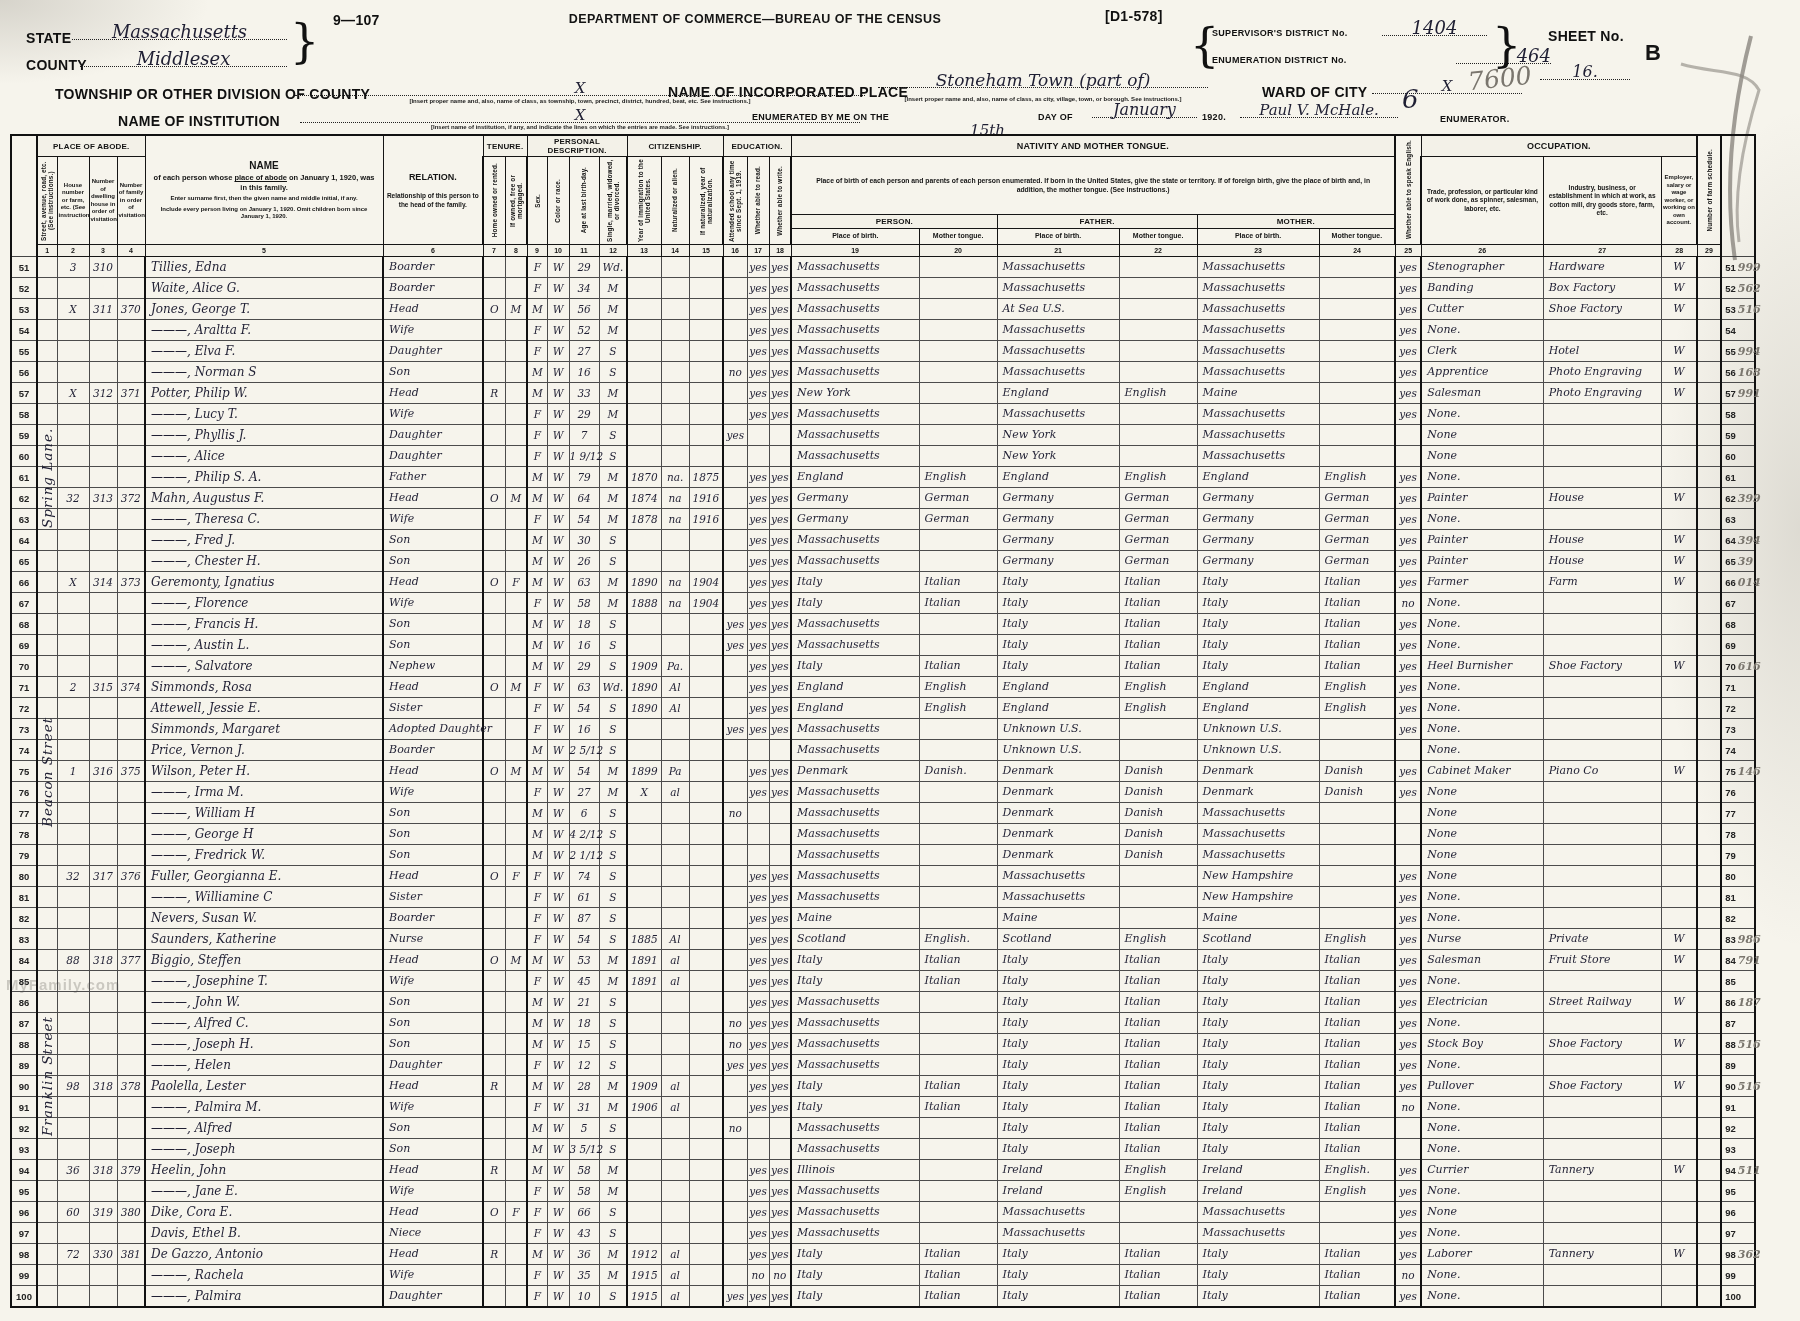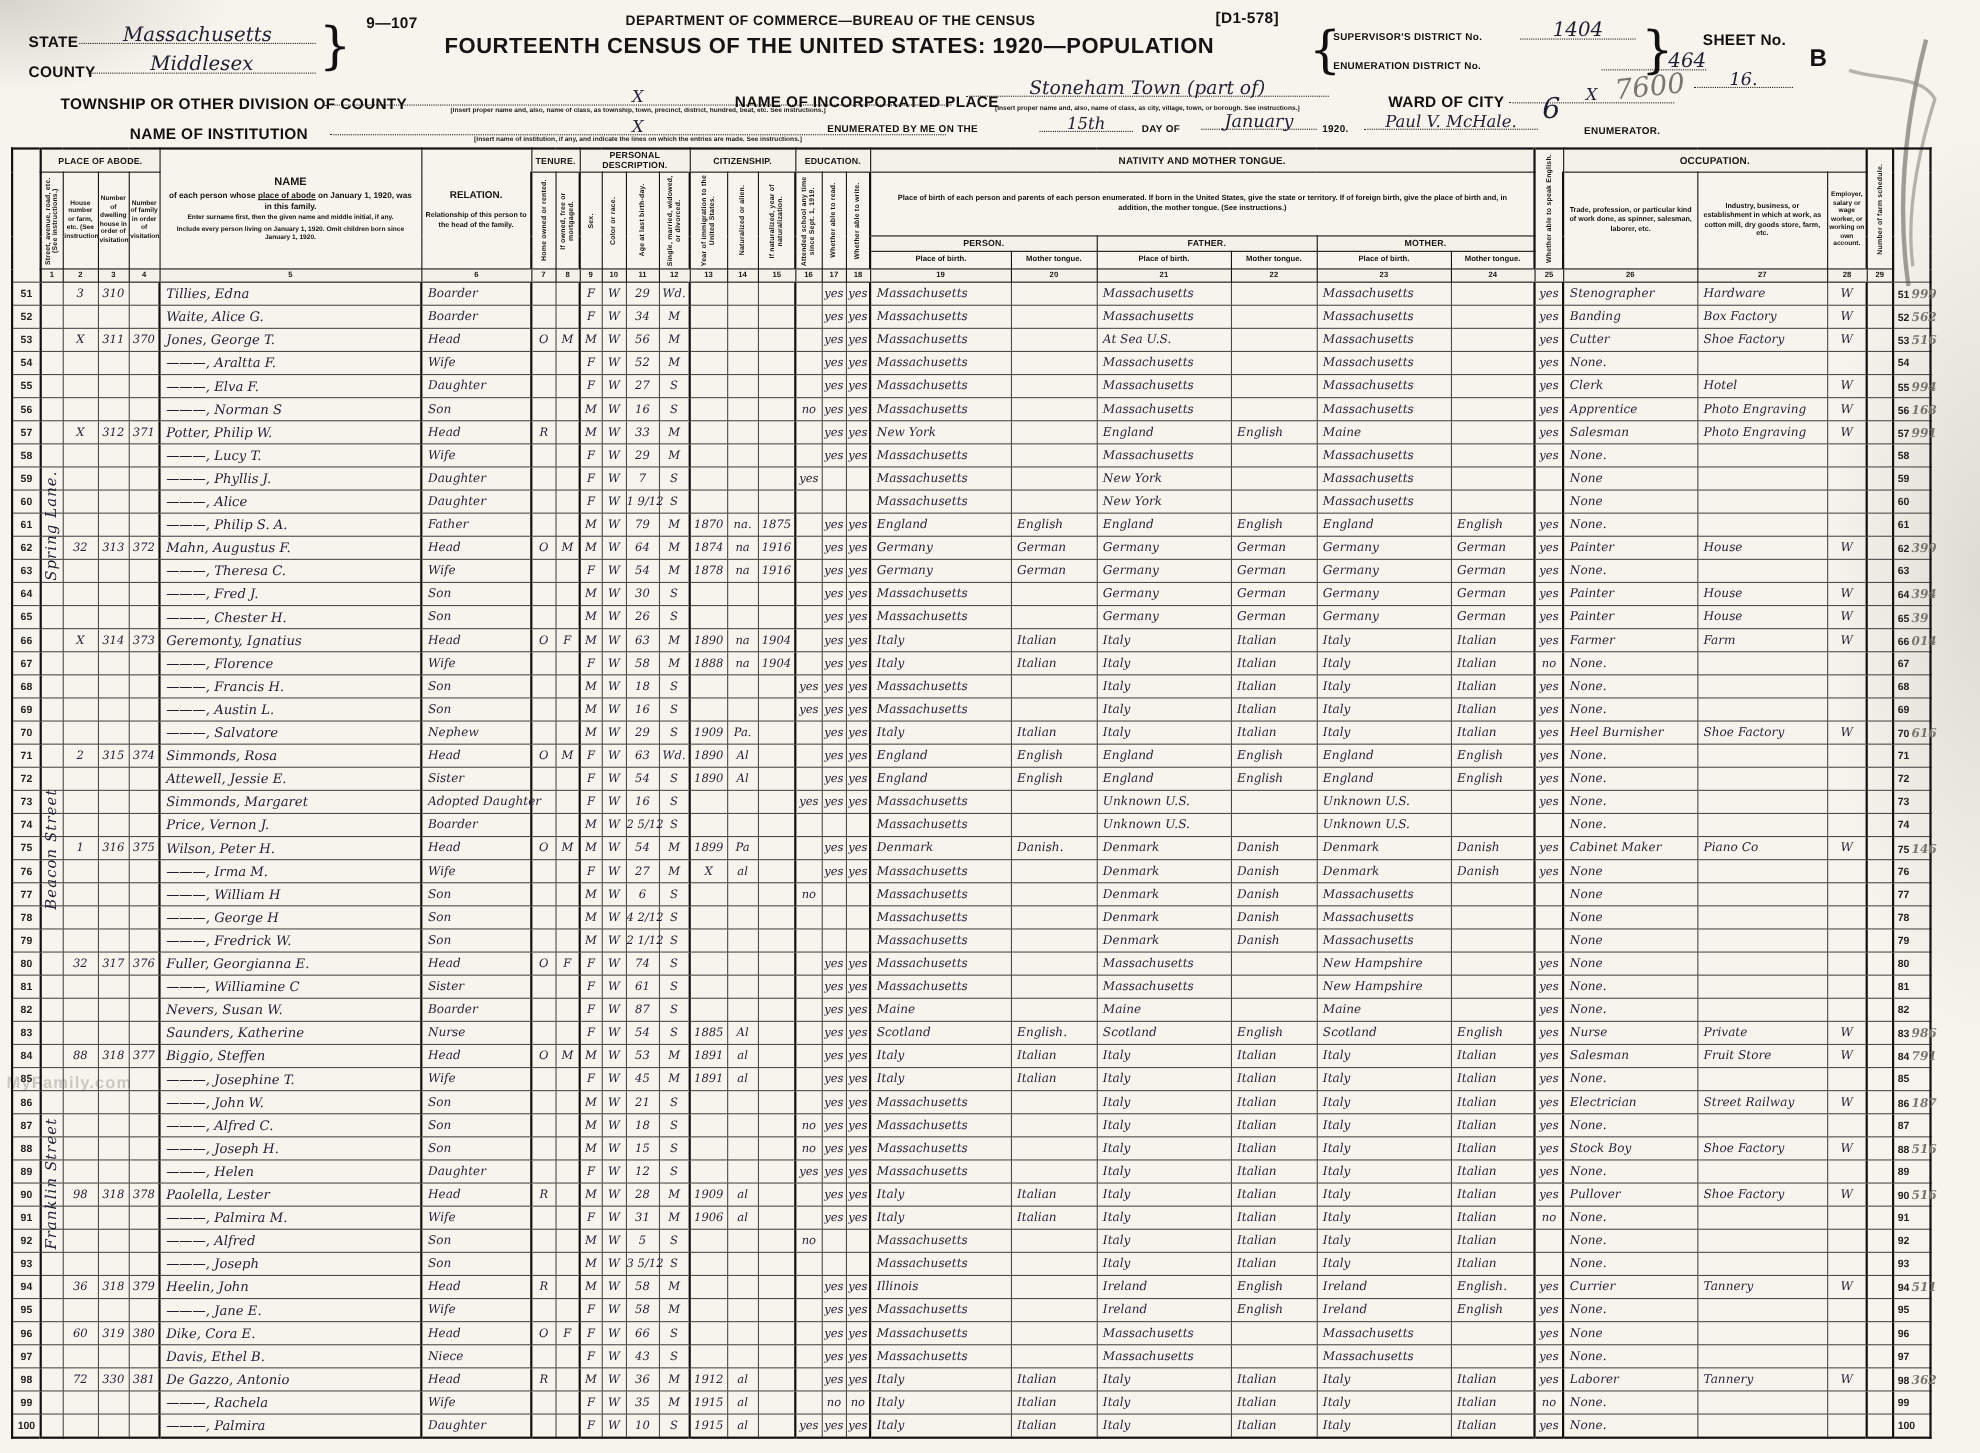--- a/index.html
+++ b/index.html
@@ -92,21 +92,20 @@
 </style>
 </head>
 <body>
 
 <div id="sheet">
 
   <div id="form-header">
     <div class="abs plabel" style="left:333px; top:12px;">9—107</div>
     <div class="abs" id="dept-line" style="left:520px; top:12px; width:470px;">DEPARTMENT OF COMMERCE—BUREAU OF THE CENSUS</div>
     <div class="abs plabel" style="left:1105px; top:8px;">[D1-578]</div>
-    <div class="abs" id="census-title" style="left:388px; top:31px; width:732px;">FOURTEENTH CENSUS OF THE UNITED STATES: 1920—POPULATION</div>
 
     <div class="abs plabel" style="left:26px; top:30px;">STATE</div>
     <div class="abs wline" style="left:72px; top:16px; width:215px;">
       <span class="hw" style="font-size:18px;">Massachusetts</span>
     </div>
     <div class="abs plabel" style="left:26px; top:57px;">COUNTY</div>
     <div class="abs wline" style="left:80px; top:43px; width:207px;">
       <span class="hw" style="font-size:18px;text-align:right;">Middlesex</span>
     </div>
     <div class="abs brace" style="left:290px; top:14px;">}</div>
@@ -129,21 +128,21 @@
     </div>
     <div class="abs pnote" style="left:878px; top:96px; width:330px;">[Insert proper name and, also, name of class, as city, village, town, or borough.  See instructions.]</div>
 
     <div class="abs plabel" style="left:1262px; top:84px;">WARD OF CITY</div>
     <div class="abs wline" style="left:1372px; top:70px; width:150px;">
       <span class="hw" style="font-size:15px;">X</span>
     </div>
     <div class="abs pencil" style="left:1468px; top:64px; font-size:25px; transform:rotate(-6deg);">7600</div>
 
     <div class="abs plabel sm" style="left:752px; top:112px;">ENUMERATED BY ME ON THE</div>
-    <div class="abs wline" style="left:945px; top:96px; width:85px;">
+    <div class="abs wline" style="left:945px; top:114px; width:85px;">
       <span class="hw" style="font-size:15px;">15th</span>
     </div>
     <div class="abs plabel sm" style="left:1038px; top:112px;">DAY OF</div>
     <div class="abs wline" style="left:1092px; top:94px; width:105px;">
       <span class="hw" style="font-size:16px;">January</span>
     </div>
     <div class="abs plabel sm" style="left:1202px; top:112px;">1920.</div>
     <div class="abs wline" style="left:1240px; top:94px; width:158px;">
       <span class="hw" style="font-size:15px;">Paul V. McHale.</span>
     </div>

